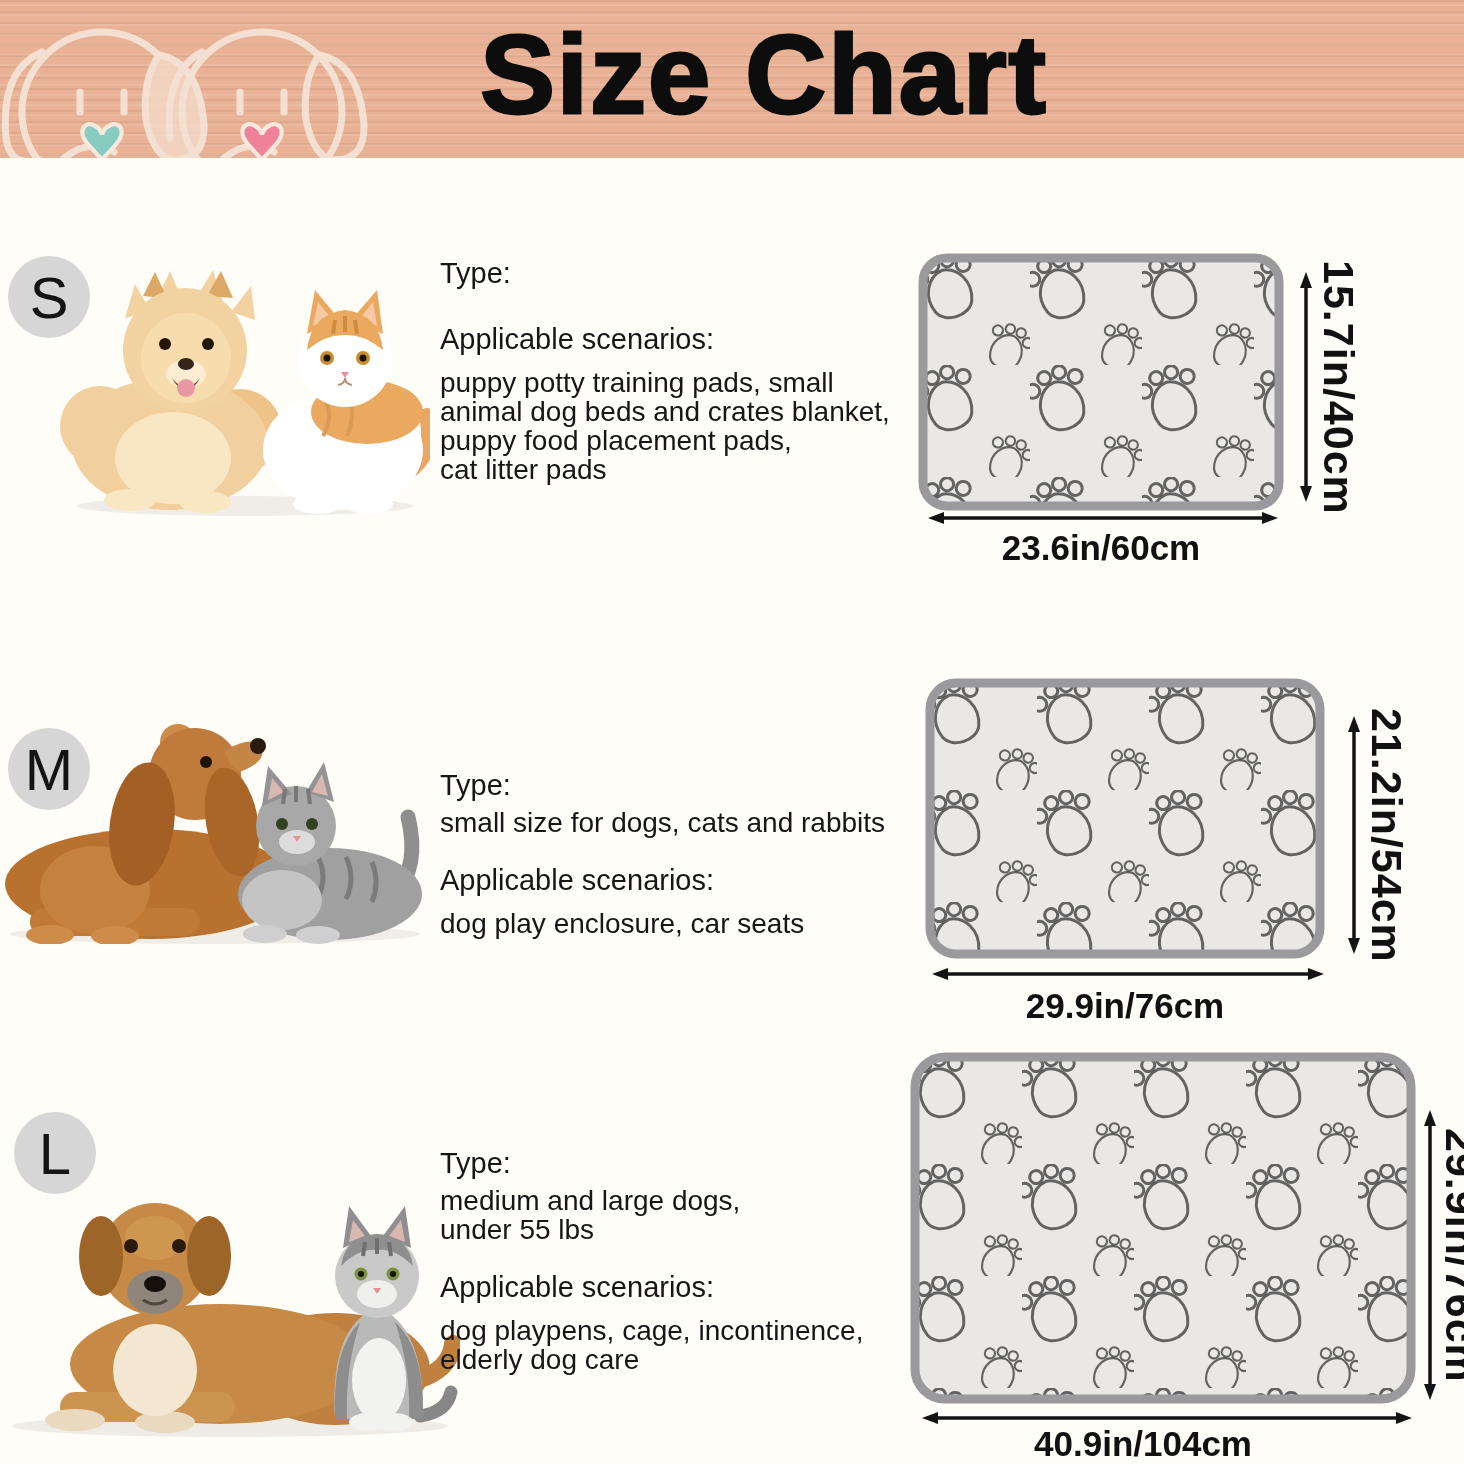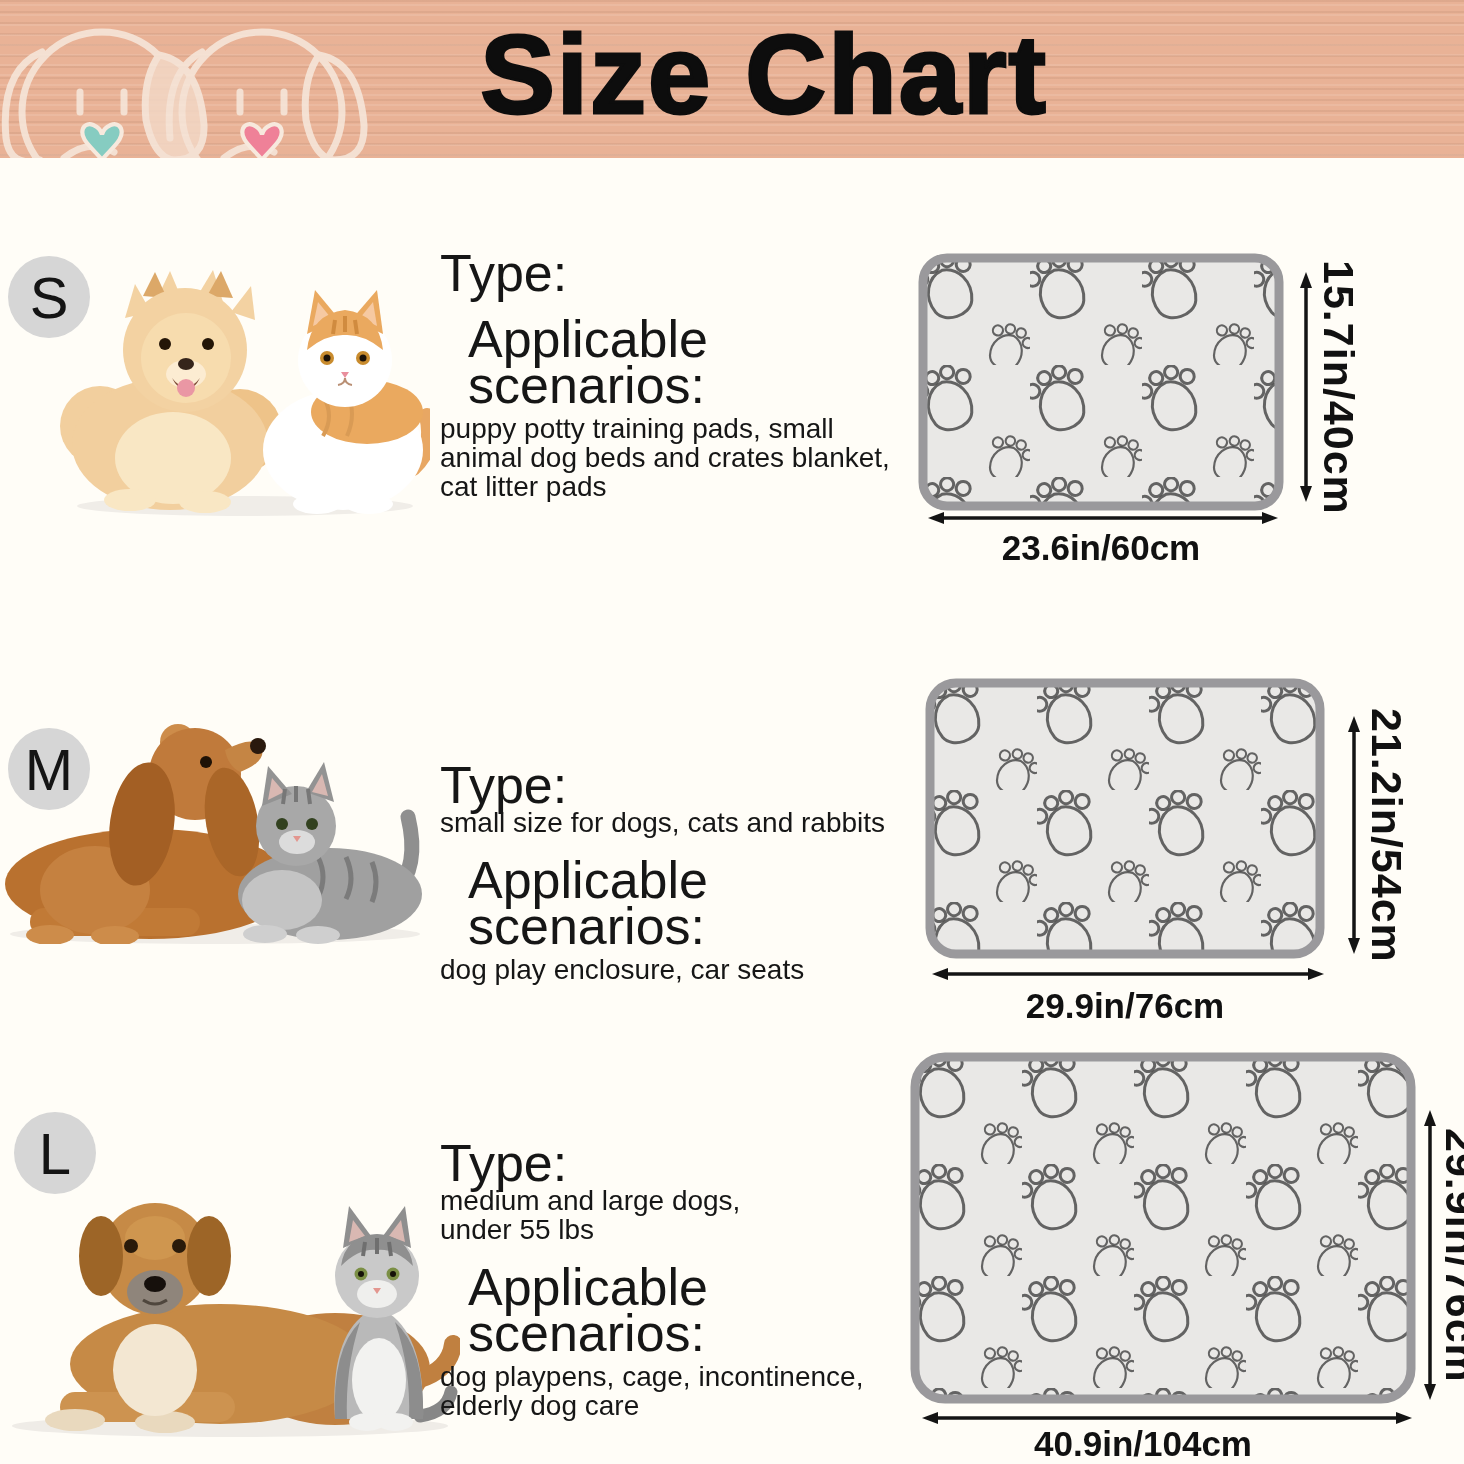--- a/index.html
+++ b/index.html
@@ -14,22 +14,22 @@
   .banner .logo{position:absolute;left:-6px;top:0;}
   .title{position:absolute;left:0;top:10px;width:1464px;text-align:center;
          font-size:112px;font-weight:700;letter-spacing:2px;color:#0d0d0d;padding-left:32px;
          -webkit-text-stroke:3px #0d0d0d;}
   
   .badge{position:absolute;width:82px;height:82px;border-radius:50%;background:#d6d6d6;
          display:flex;align-items:center;justify-content:center;
          font-size:58px;color:#141414;}
   .pets,.pad,.arr{position:absolute;}
   .tb{position:absolute;width:485px;color:#161616;}
-  .tb .h{font-size:52px;line-height:46px;margin:0;}
-  .tb .h2{margin-top:20px;margin-left:28px;}
+  .tb .h{font-size:29px;line-height:46px;margin:0;}
+  .tb .h2{margin-top:20px;}
   .tb .line{font-size:28px;line-height:29px;}
   .tb .gap{height:6px;}
   .hdim{position:absolute;text-align:center;font-size:35px;font-weight:700;color:#111;}
   .vdim{position:absolute;writing-mode:vertical-rl;text-align:center;
         font-size:43px;font-weight:700;color:#111;letter-spacing:1px;}
   .pad-base{fill:#e9e8e6;}
   .pad-border{fill:none;stroke:#9a999c;stroke-width:9;}
   .paw{fill:none;stroke:rgba(62,62,62,0.78);stroke-width:3;}
 </style>
 </head>
@@ -125,20 +125,21 @@
       <ellipse cx="262" cy="248" rx="24" ry="10" fill="#ffffff"></ellipse>
         <ellipse cx="314" cy="248" rx="24" ry="10" fill="#ffffff"></ellipse>
     </svg>
 
     <div class="tb" style="left:440px;top:250px">
       <div class="h">Type:</div>
       <div class="h h2">Applicable scenarios:</div>
       <div class="gap"></div>
       <div class="line">puppy potty training pads, small</div>
       <div class="line">animal dog beds and crates blanket,</div>
+      <div class="line">puppy food placement pads,</div>
       <div class="line">cat litter pads</div>
     </div>
 
     <svg class="pad" style="left:918px;top:253px" width="366" height="258">
       <rect x="5" y="5" width="356" height="248" rx="24" class="pad-base"></rect>
       <rect x="5" y="5" width="356" height="248" rx="24" fill="url(#pawPat)"></rect>
       <rect x="5" y="5" width="356" height="248" rx="24" class="pad-border"></rect>
     </svg>
 
     <svg class="arr" style="left:1296px;top:272px" width="20" height="230">

